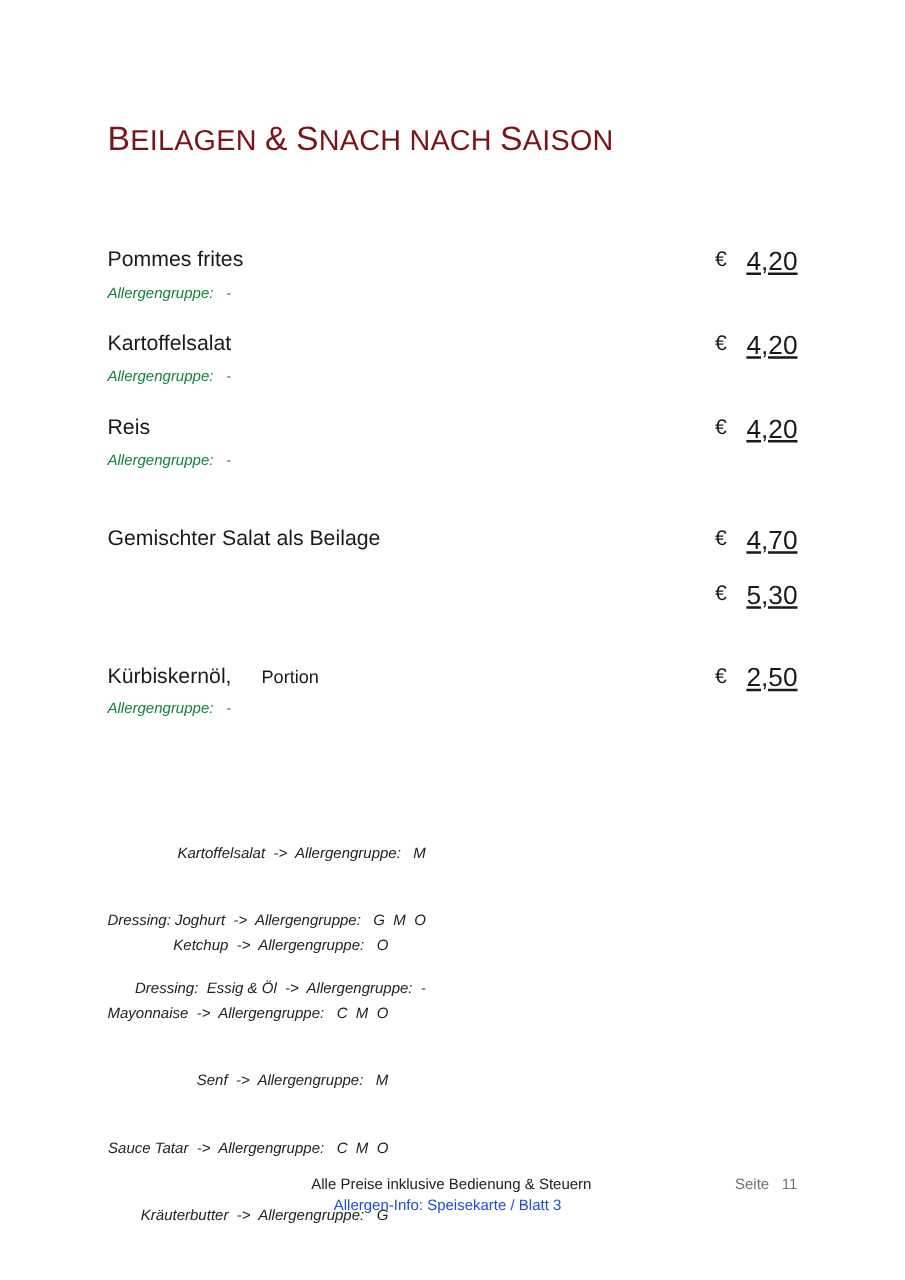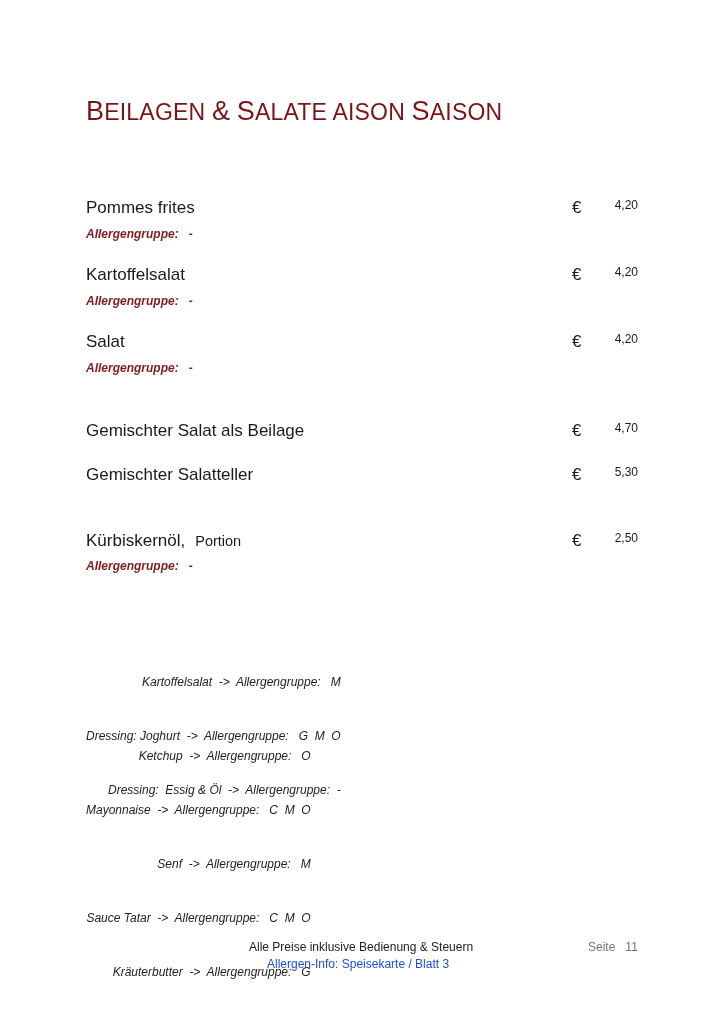--- a/index.html
+++ b/index.html
@@ -3,68 +3,67 @@
 <meta charset="utf-8">
 <style>
   html, body { margin:0; padding:0; background:#fff; }
   body { width:724px; height:1024px; position:relative; overflow:hidden;
          font-family:"Liberation Sans", "DejaVu Sans", sans-serif; color:#1a1a1a; }
   .abs { position:absolute; }
   .title { left:86px; top:96px; color:#7b1418; font-size:23px; letter-spacing:0.2px; white-space:nowrap; }
   .title .big { font-size:27px; }
   .item { left:86px; width:552px; height:24px; }
   .item .name { position:absolute; left:0; top:0; font-size:17px; white-space:nowrap; }
-  .item .name .extra { font-size:14.5px; margin-left:10px; }
+  .item .name .extra { font-size:14.5px; margin-left:24px; }
   .item .cur { position:absolute; left:486px; top:0; font-size:17px; }
-  .item .price { position:absolute; right:0; top:0; font-size:12px; }
-  .allerg { left:86px; font-size:12px; font-style:italic; color:#7f1d1d; white-space:pre;font-weight:bold; }
+  .item .price { position:absolute; right:0; top:0; font-size:21px;text-decoration:underline; }
+  .allerg { left:86px; font-size:12px; font-style:italic; color:#15803d; white-space:pre; }
   .note { left:86px; font-size:12px; font-style:italic; color:#222; white-space:pre; line-height:18px;text-align:right; }
   .foot1 { left:249px; top:940px; font-size:12px; color:#222; white-space:nowrap; }
   .foot2 { left:267px; top:957px; font-size:12px; color:#1d4ed8; white-space:nowrap; }
   .page { left:588px; top:940px; font-size:12px; color:#737373; white-space:pre; }
 </style>
 </head>
 <body>
 
 <div class="abs title">
   <span class="big">B</span><span>EILAGEN</span>
   <span class="big">&amp;</span>
-  <span class="big">S</span><span>ALATE AISON</span>
+  <span class="big">S</span><span>NACH NACH</span>
   <span class="big">S</span><span>AISON</span>
 </div>
 
 <div class="abs item" style="top:198px">
   <span class="name"><span>Pommes frites</span></span>
   <span class="cur">€</span>
   <span class="price">4,20</span>
 </div>
 <div class="abs allerg" style="top:227px">Allergengruppe:   -</div>
 
 <div class="abs item" style="top:265px">
   <span class="name"><span>Kartoffelsalat</span></span>
   <span class="cur">€</span>
   <span class="price">4,20</span>
 </div>
 <div class="abs allerg" style="top:294px">Allergengruppe:   -</div>
 
 <div class="abs item" style="top:332px">
-  <span class="name"><span>Salat</span></span>
+  <span class="name"><span>Reis</span></span>
   <span class="cur">€</span>
   <span class="price">4,20</span>
 </div>
 <div class="abs allerg" style="top:361px">Allergengruppe:   -</div>
 
 <div class="abs item" style="top:421px">
   <span class="name"><span>Gemischter Salat als Beilage</span></span>
   <span class="cur">€</span>
   <span class="price">4,70</span>
 </div>
 
 <div class="abs item" style="top:465px">
-  <span class="name"><span>Gemischter Salatteller</span></span>
   <span class="cur">€</span>
   <span class="price">5,30</span>
 </div>
 
 <div class="abs item" style="top:531px">
   <span class="name"><span>Kürbiskernöl,</span><span class="extra">Portion</span></span>
   <span class="cur">€</span>
   <span class="price">2,50</span>
 </div>
 <div class="abs allerg" style="top:559px">Allergengruppe:   -</div>

